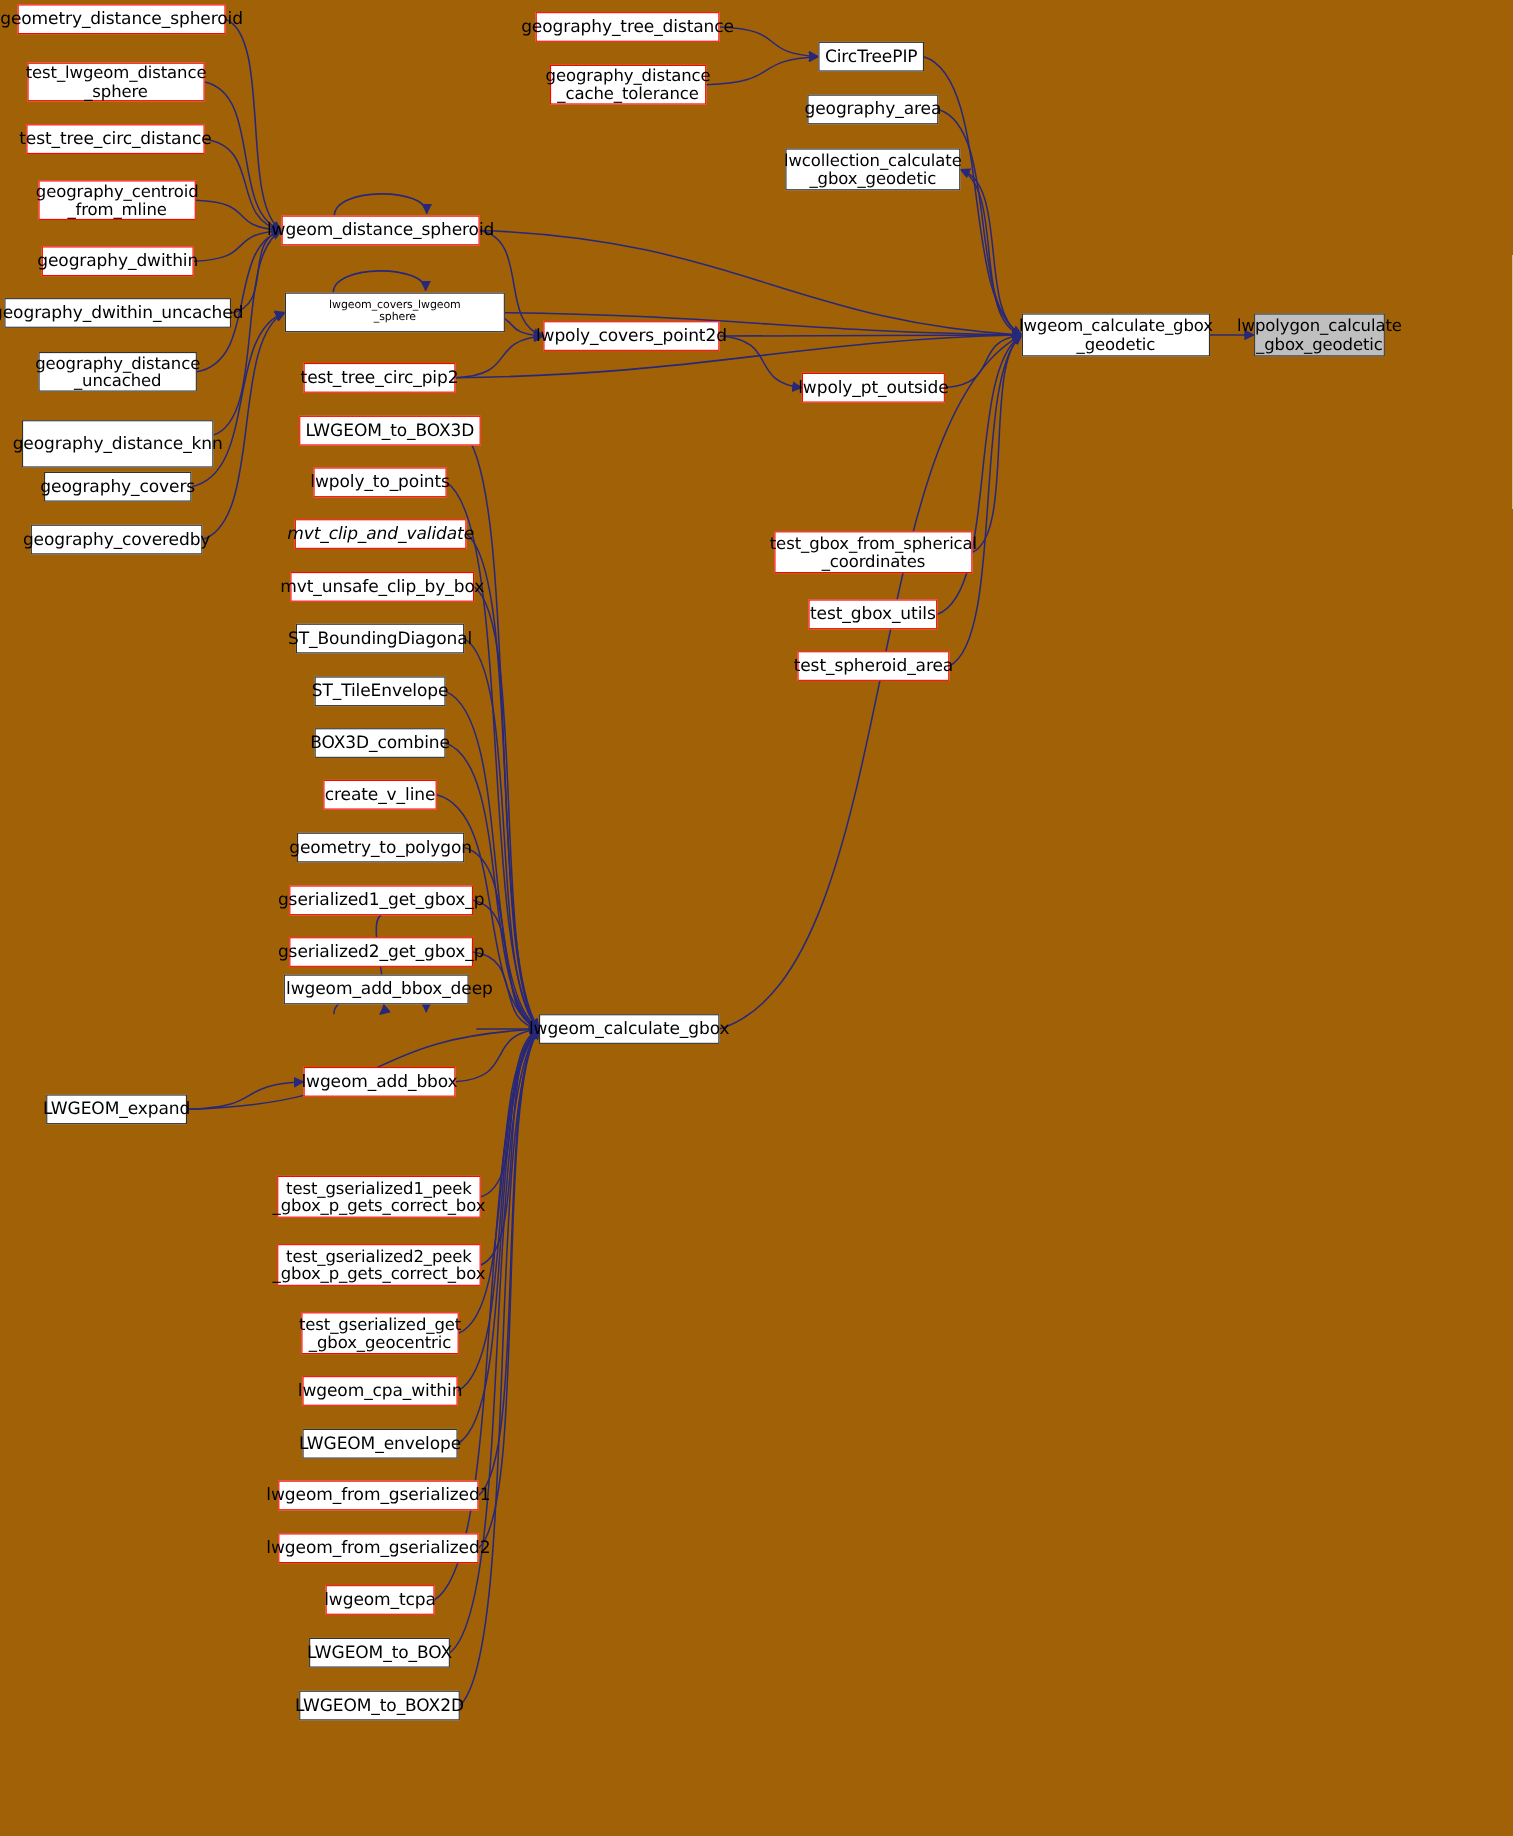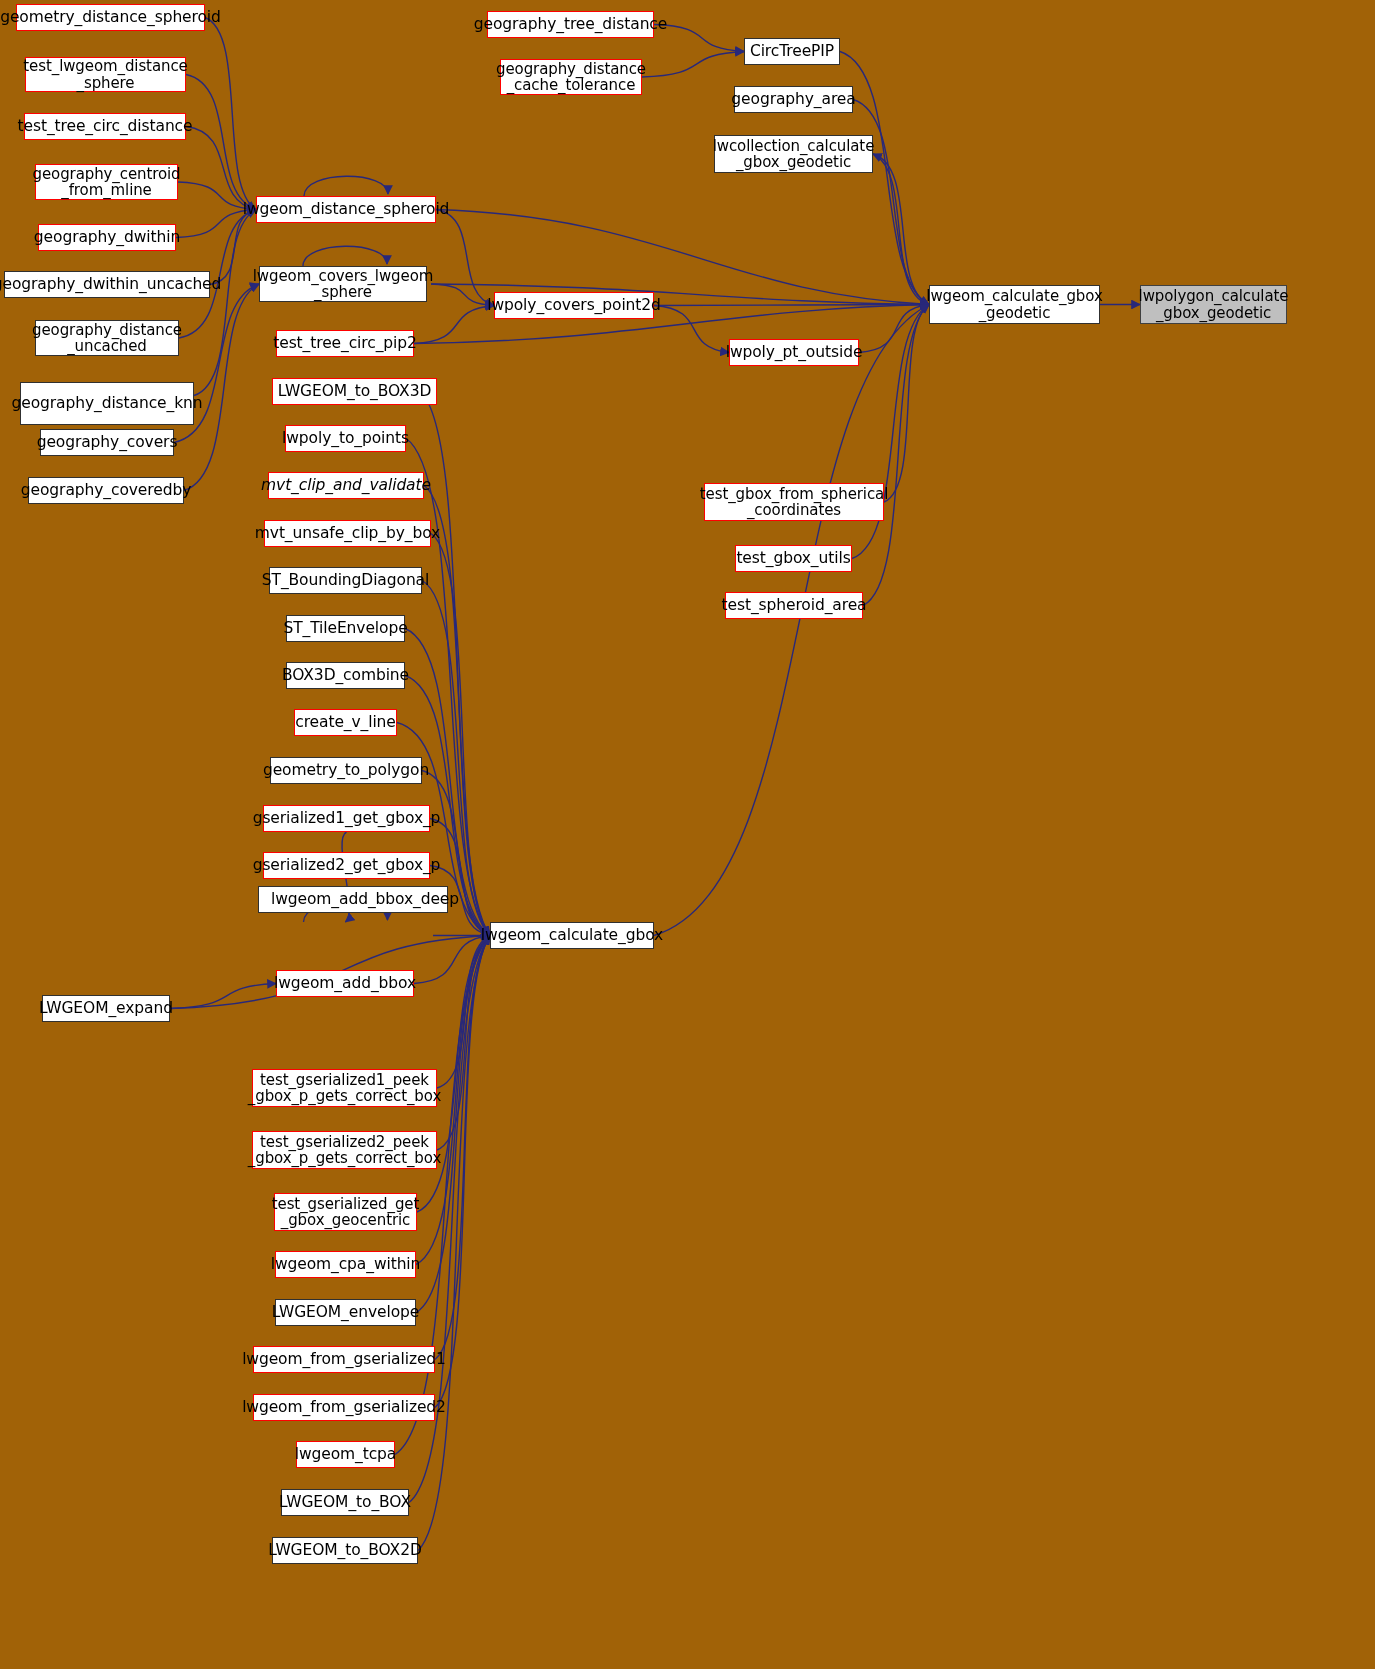--- a/index.html
+++ b/index.html
@@ -134,35 +134,35 @@
 _from_mline</div>
       <div class="node red" style="left: 38px; top: 224px; width: 138px; height: 27px;">geography_dwithin</div>
       <div class="node black" style="left: 4px; top: 271px; width: 206px; height: 27px;">geography_dwithin_uncached</div>
       <div class="node black" style="left: 35px; top: 320px; width: 144px; height: 36px; font-size: 15px;">geography_distance
 _uncached</div>
       <div class="node black" style="left: 20px; top: 382px; width: 174px; height: 43px;">geography_distance_knn</div>
       <div class="node black" style="left: 40px; top: 429px; width: 134px; height: 27px;">geography_covers</div>
       <div class="node black" style="left: 28px; top: 477px; width: 156px; height: 27px;">geography_coveredby</div>
       <div class="node black" style="left: 42px; top: 995px; width: 128px; height: 27px;">LWGEOM_expand</div>
       <div class="node red" style="left: 256px; top: 196px; width: 180px; height: 27px;">lwgeom_distance_spheroid</div>
-      <div class="node black" style="left: 259px; top: 266px; width: 168px; height: 36px; font-size: 15px;">lwgeom_covers_lwgeom
+      <div class="node black" style="left: 259px; top: 266px; width: 200px; height: 36px; font-size: 10px;">lwgeom_covers_lwgeom
 _sphere</div>
       <div class="node red" style="left: 276px; top: 330px; width: 138px; height: 27px;">test_tree_circ_pip2</div>
       <div class="node red" style="left: 272px; top: 378px; width: 165px; height: 27px;">LWGEOM_to_BOX3D</div>
       <div class="node red" style="left: 285px; top: 425px; width: 121px; height: 27px;">lwpoly_to_points</div>
       <div class="node red" style="left: 268px; top: 472px; width: 156px; height: 27px; font-style: italic;">mvt_clip_and_validate</div>
       <div class="node red" style="left: 264px; top: 520px; width: 167px; height: 27px;">mvt_unsafe_clip_by_box</div>
       <div class="node black" style="left: 269px; top: 567px; width: 153px; height: 27px;">ST_BoundingDiagonal</div>
       <div class="node black" style="left: 286px; top: 615px; width: 119px; height: 27px;">ST_TileEnvelope</div>
       <div class="node black" style="left: 286px; top: 662px; width: 119px; height: 27px;">BOX3D_combine</div>
       <div class="node red" style="left: 294px; top: 709px; width: 103px; height: 27px;">create_v_line</div>
       <div class="node black" style="left: 270px; top: 757px; width: 152px; height: 27px;">geometry_to_polygon</div>
       <div class="node red" style="left: 263px; top: 805px; width: 167px; height: 27px;">gserialized1_get_gbox_p</div>
       <div class="node red" style="left: 263px; top: 852px; width: 167px; height: 27px;">gserialized2_get_gbox_p</div>
-      <div class="node black" style="left: 258px; top: 886px; width: 190px; height: 27px; padding-left: 27px;">lwgeom_add_bbox_deep</div>
+      <div class="node black" style="left: 258px; top: 886px; width: 168px; height: 27px; padding-left: 27px;">lwgeom_add_bbox_deep</div>
       <div class="node red" style="left: 276px; top: 970px; width: 138px; height: 27px;">lwgeom_add_bbox</div>
       <div class="node red" style="left: 252px; top: 1069px; width: 185px; height: 38px; font-size: 15px;">test_gserialized1_peek
 _gbox_p_gets_correct_box</div>
       <div class="node red" style="left: 252px; top: 1131px; width: 185px; height: 38px; font-size: 15px;">test_gserialized2_peek
 _gbox_p_gets_correct_box</div>
       <div class="node red" style="left: 274px; top: 1193px; width: 143px; height: 38px; font-size: 15px;">test_gserialized_get
 _gbox_geocentric</div>
       <div class="node red" style="left: 275px; top: 1251px; width: 141px; height: 27px;">lwgeom_cpa_within</div>
       <div class="node black" style="left: 275px; top: 1299px; width: 141px; height: 27px;">LWGEOM_envelope</div>
       <div class="node red" style="left: 253px; top: 1346px; width: 182px; height: 27px;">lwgeom_from_gserialized1</div>
@@ -179,16 +179,16 @@
       <div class="node black" style="left: 734px; top: 86px; width: 119px; height: 27px;">geography_area</div>
       <div class="node black" style="left: 714px; top: 135px; width: 159px; height: 38px; font-size: 15px;">lwcollection_calculate
 _gbox_geodetic</div>
       <div class="node red" style="left: 704px; top: 483px; width: 180px; height: 38px; font-size: 15px;">test_gbox_from_spherical
 _coordinates</div>
       <div class="node red" style="left: 735px; top: 545px; width: 117px; height: 27px;">test_gbox_utils</div>
       <div class="node red" style="left: 725px; top: 592px; width: 138px; height: 27px;">test_spheroid_area</div>
       <div class="node black" style="left: 929px; top: 285px; width: 171px; height: 39px; font-size: 15px;">lwgeom_calculate_gbox
 _geodetic</div>
       <div class="node black" style="left: 490px; top: 922px; width: 164px; height: 27px;">lwgeom_calculate_gbox</div>
-      <div class="node current" style="left: 1140px; top: 285px; width: 147px; height: 39px; font-size: 15px;">lwpolygon_calculate
+      <div class="node current" style="left: 1140px; top: 285px; width: 119px; height: 39px; font-size: 15px;">lwpolygon_calculate
 _gbox_geodetic</div>
     </div>
 </div>
 
 </body></html>

